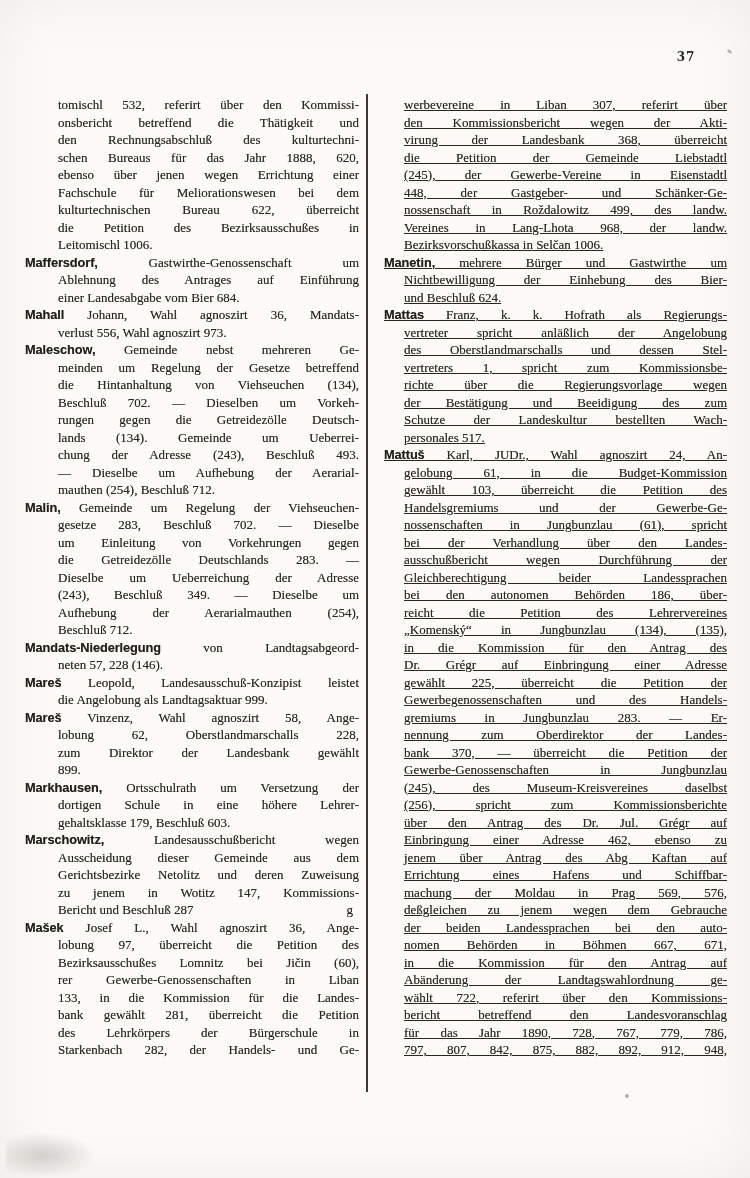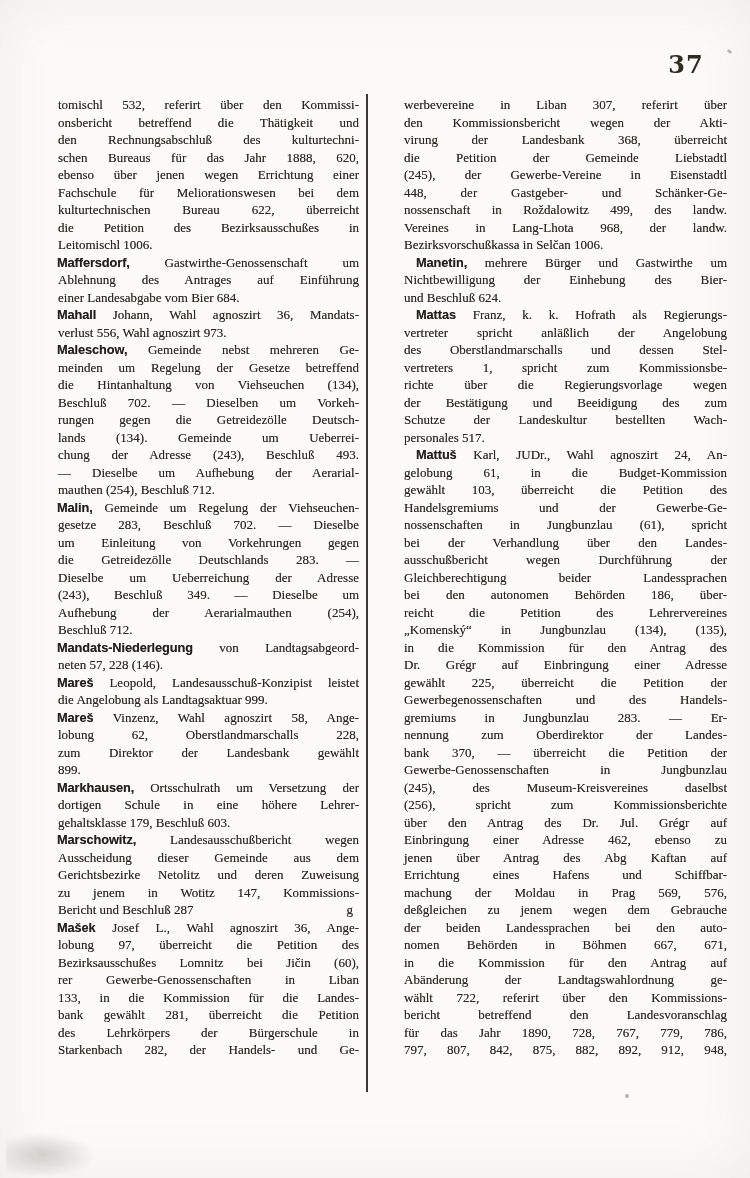--- a/index.html
+++ b/index.html
@@ -14,45 +14,44 @@
   }
   .page { position:absolute; inset:0; background:#fcfbf8; }
   .page::after {
     content:""; position:absolute; inset:0; pointer-events:none;
     box-shadow: inset 0 0 60px rgba(110,105,95,0.10);
   }
   .page-number {
     position:absolute; top:50px; left:668px; width:36px;
     text-align:center;
     font-family:"DejaVu Serif", serif;
-    font-weight:bold; font-size:24px; letter-spacing:1px;
+    font-weight:bold; font-size:12px; letter-spacing:1px;
     color:#2e2a24;
   }
   .column { position:absolute; top:96px; }
   .column-left  { left:25px;  width:334px; }
-  .column-right { left:384px; width:343px; }
+  .column-right { left:384px; width:343px;text-decoration:underline; }
   .line {
     height:17.5px; line-height:17.5px;
     font-size:13px;
     text-align:justify;
     text-align-last:justify;
     box-sizing:border-box;
     white-space:normal;
     color:#2a2620;
     text-shadow: 0 0 0.4px rgba(52,46,38,0.55);
   }
   .column-left  .line.ind { padding-left:33px; }
   .column-right .line.ind { padding-left:20px; }
   .line.nojust { text-align-last:left; }
   .hw {
     font-family:"Liberation Sans", sans-serif;
     font-weight:700; font-size:12.8px;
     letter-spacing:-0.1px;
     color:#23201b;
-    margin-left:32px;
   }
   .tail { float:right; padding-right:6px; }
   .divider {
     position:absolute; left:366px; top:94px;
     width:2px; height:998px;
     background:#3c3a36;
   }
   .smudge-a {
     position:absolute; left:6px; top:1132px; width:90px; height:42px;
     background: radial-gradient(ellipse at 40% 55%, rgba(95,90,80,0.25), rgba(95,90,80,0) 70%);
@@ -167,21 +166,21 @@
       <div class="line ind">gewählt 225, überreicht die Petition der</div>
       <div class="line ind">Gewerbegenossenschaften und des Handels-</div>
       <div class="line ind">gremiums in Jungbunzlau 283. — Er-</div>
       <div class="line ind">nennung zum Oberdirektor der Landes-</div>
       <div class="line ind">bank 370, — überreicht die Petition der</div>
       <div class="line ind">Gewerbe-Genossenschaften in Jungbunzlau</div>
       <div class="line ind">(245), des Museum-Kreisvereines daselbst</div>
       <div class="line ind">(256), spricht zum Kommissionsberichte</div>
       <div class="line ind">über den Antrag des Dr. Jul. Grégr auf</div>
       <div class="line ind">Einbringung einer Adresse 462, ebenso zu</div>
-      <div class="line ind">jenen über Antrag des Abg Kaftan auf</div>
+      <div class="line ind">jenem über Antrag des Abg Kaftan auf</div>
       <div class="line ind">Errichtung eines Hafens und Schiffbar-</div>
       <div class="line ind">machung der Moldau in Prag 569, 576,</div>
       <div class="line ind">deßgleichen zu jenem wegen dem Gebrauche</div>
       <div class="line ind">der beiden Landessprachen bei den auto-</div>
       <div class="line ind">nomen Behörden in Böhmen 667, 671,</div>
       <div class="line ind">in die Kommission für den Antrag auf</div>
       <div class="line ind">Abänderung der Landtagswahlordnung ge-</div>
       <div class="line ind">wählt 722, referirt über den Kommissions-</div>
       <div class="line ind">bericht betreffend den Landesvoranschlag</div>
       <div class="line ind">für das Jahr 1890, 728, 767, 779, 786,</div>

